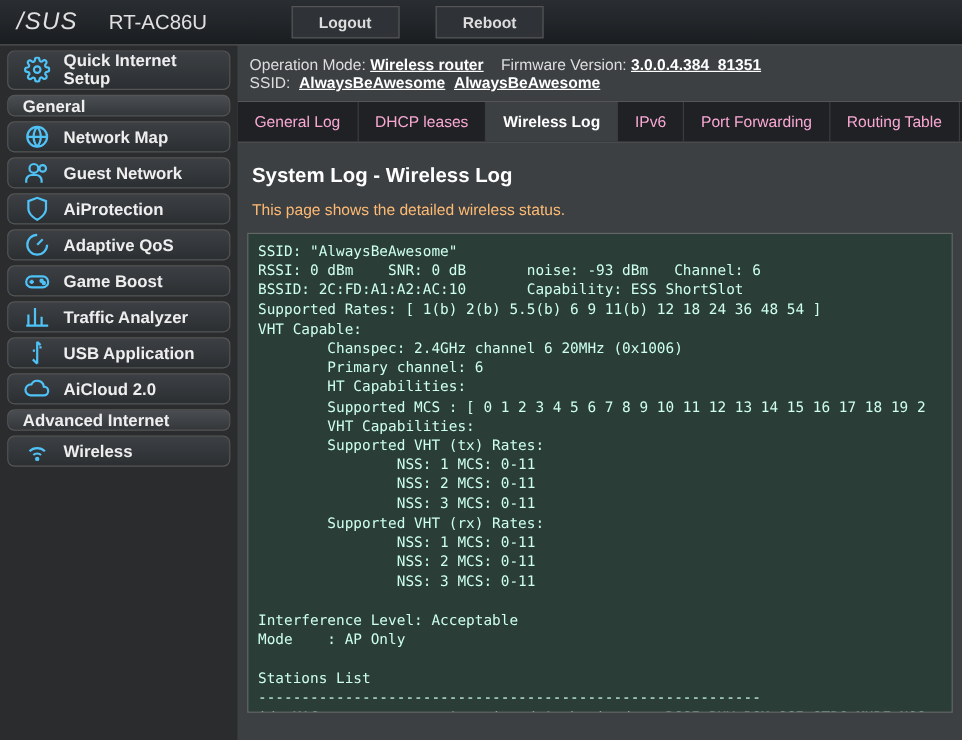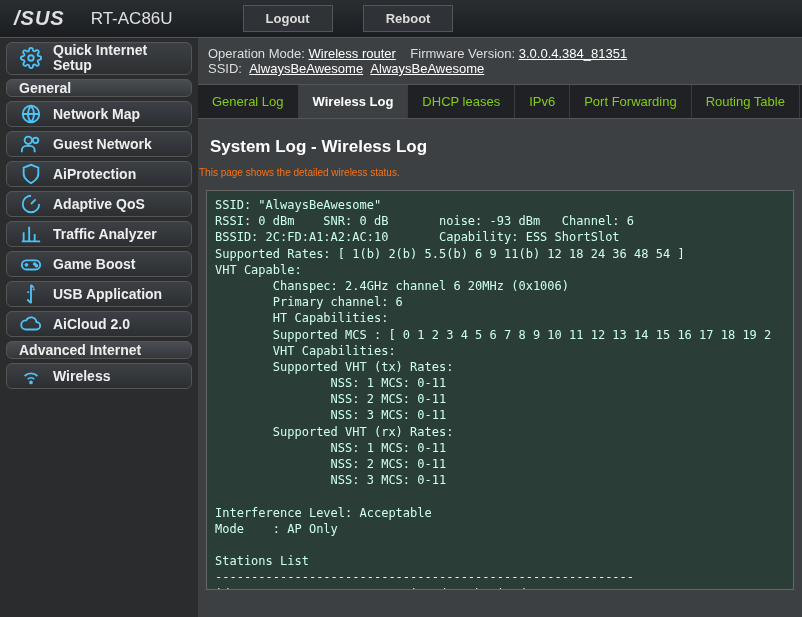--- a/index.html
+++ b/index.html
@@ -1,36 +1,36 @@
 <!DOCTYPE html>
 <html><head>
 <meta charset="utf-8">
 <style>
 * { margin:0; padding:0; box-sizing:border-box; font-family:Arial,Helvetica,sans-serif; }
 body { background:#3c4043; color:#fff; width:802px; height:617px; overflow:hidden; }
 .topbar { display:flex; align-items:center; height:38px; background:linear-gradient(#2a2e32,#1a1d20); border-bottom:1px solid #555; }
-.logo { display:flex; align-items:flex-start; gap:6px; padding:0 14px; font-weight:bold; letter-spacing:1px; }
+.logo { display:flex; align-items:flex-start; gap:6px; padding:0 14px; font-weight:normal; letter-spacing:1px; }
 .logo-asus { font-size:20px; font-style:italic; color:#e0e0e0; }
 .model { font-size:17px; color:#e0e0e0; font-weight:normal; margin-left:12px; }
 .topbtns { display:flex; gap:30px; margin-left:70px; }
 .topbtn { background:#2f3337; border:1px solid #555; color:#ddd; padding:5px 22px; border-radius:0; font-size:13px; font-weight:bold; cursor:pointer; }
 .main { display:flex; height:calc(100% - 38px); }
 .sidebar { width:198px; background:#2a2c2e; overflow:hidden; }
 .side-btn { display:flex; align-items:center; gap:10px; padding:0 12px; margin:4px 6px; background:linear-gradient(#3c4044,#2c2f32); border:1px solid #555; border-radius:6px; cursor:pointer; font-size:14px; color:#eee; font-weight:bold; }
 .side-btn.section { justify-content:flex-start; background:linear-gradient(#4a4e52,#34373a); }
 .side-icon { width:24px; height:24px; display:flex; align-items:center; justify-content:center; color:#4fc3f7; font-size:18px; }
 .side-icon svg { width:22px; height:22px; }
 .content { flex:1; background:#3c4043; overflow:hidden; }
 .ophdr { padding:8px 10px; font-size:13px; color:#ddd; }
-.ophdr a { color:#fff; text-decoration:underline; font-weight:normal; cursor:pointer; }
+.ophdr a { color:#fff; text-decoration:underline; font-weight:bold; cursor:pointer; }
 .tabs { display:flex; background:#1f2124; border-top:1px solid #555; border-bottom:1px solid #555; }
-.tab { padding:9px 14px; color:#84cc16; font-size:13px; cursor:pointer; border-right:1px solid #3a3d40; white-space:nowrap; }
+.tab { padding:9px 14px; color:#f9a8d4; font-size:13px; cursor:pointer; border-right:1px solid #3a3d40; white-space:nowrap; }
 .tab.active { background:#3c4043; color:#fff; font-weight:bold; }
 .page-title { padding:18px 12px 10px; font-size:17px; font-weight:bold; }
-.page-desc { padding:0 1px 12px; font-size:10px; color:#f97316; }
+.page-desc { padding:0 12px 12px; font-size:13px; color:#fdba74; }
 .logbox { margin:0 8px; background:#2b3d37; border:1px solid #666; padding:6px 8px; font-family:Consolas,Menlo,monospace; font-size:12px; color:#cfe; white-space:pre; overflow:hidden; line-height:1.35; height:400px; }
 .qis-lines { display:flex; flex-direction:column; line-height:1.1; }
 </style>
 </head>
 <body>
 
 <div class="topbar">
   <div class="logo">
     <span class="logo-asus">/SUS</span>
   </div>
@@ -93,35 +93,35 @@
           <svg viewBox="0 0 24 24" fill="none" stroke="#4fc3f7" stroke-width="2">
             <path d="M12 3a9 9 0 1 0 9 9"></path>
             <path d="M12 12l5-5"></path>
           </svg>
         </span>
       <span>Adaptive QoS</span>
     </div>
     <div class="side-btn">
       <span class="side-icon">
           <svg viewBox="0 0 24 24" fill="none" stroke="#4fc3f7" stroke-width="2">
-            <path d="M4 20V10M10 20V4M16 20v-8M22 20H2"></path>
-          </svg>
-        </span>
-      <span>Traffic Analyzer</span>
-    </div>
-    <div class="side-btn">
-      <span class="side-icon">
-          <svg viewBox="0 0 24 24" fill="none" stroke="#4fc3f7" stroke-width="2">
             <rect x="2" y="8" width="20" height="10" rx="5"></rect>
             <path d="M7 11v4M5 13h4"></path>
             <circle cx="16" cy="12" r="1"></circle>
             <circle cx="18" cy="14" r="1"></circle>
           </svg>
         </span>
       <span>Game Boost</span>
+    </div>
+    <div class="side-btn">
+      <span class="side-icon">
+          <svg viewBox="0 0 24 24" fill="none" stroke="#4fc3f7" stroke-width="2">
+            <path d="M4 20V10M10 20V4M16 20v-8M22 20H2"></path>
+          </svg>
+        </span>
+      <span>Traffic Analyzer</span>
     </div>
     <div class="side-btn">
       <span class="side-icon">
           <svg viewBox="0 0 24 24" fill="none" stroke="#4fc3f7" stroke-width="2">
             <path d="M12 2v20M12 22l-4-4M12 2l3 3M8 10h2M14 7h2"></path>
           </svg>
         </span>
       <span>USB Application</span>
     </div>
     <div class="side-btn">
@@ -155,22 +155,22 @@
       <span>Firmware Version:</span>
       <a>3.0.0.4.384_81351</a>
       <br>
       <span>SSID:</span>
       &nbsp;<a>AlwaysBeAwesome</a>
       &nbsp;<a>AlwaysBeAwesome</a>
     </div>
 
     <div class="tabs">
       <div class="tab">General Log</div>
+      <div class="tab">DHCP leases</div>
       <div class="tab active">Wireless Log</div>
-      <div class="tab">DHCP leases</div>
       <div class="tab">IPv6</div>
       <div class="tab">Port Forwarding</div>
       <div class="tab">Routing Table</div>
       <div class="tab">Conn</div>
     </div>
 
     <div class="page-title">System Log - Wireless Log</div>
     <div class="page-desc">This page shows the detailed wireless status.</div>
 
     <pre class="logbox">SSID: "AlwaysBeAwesome"

